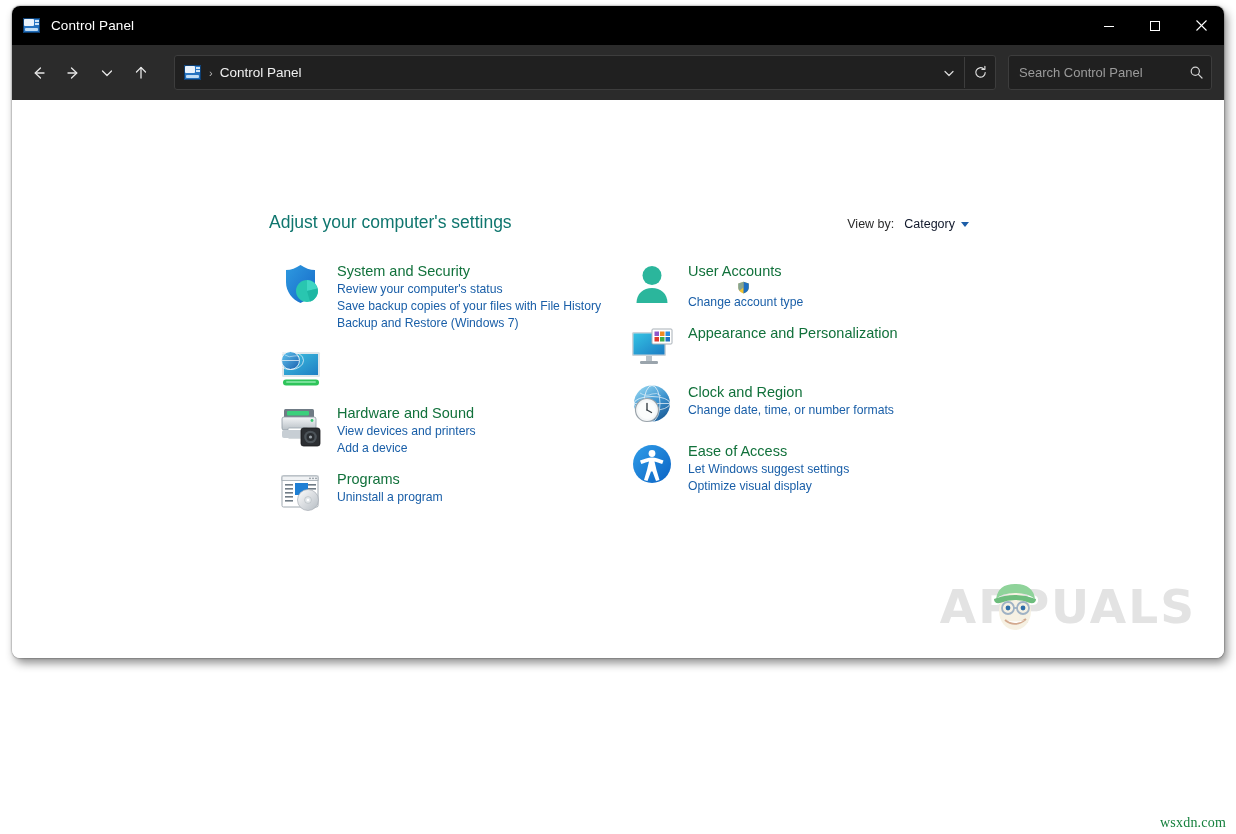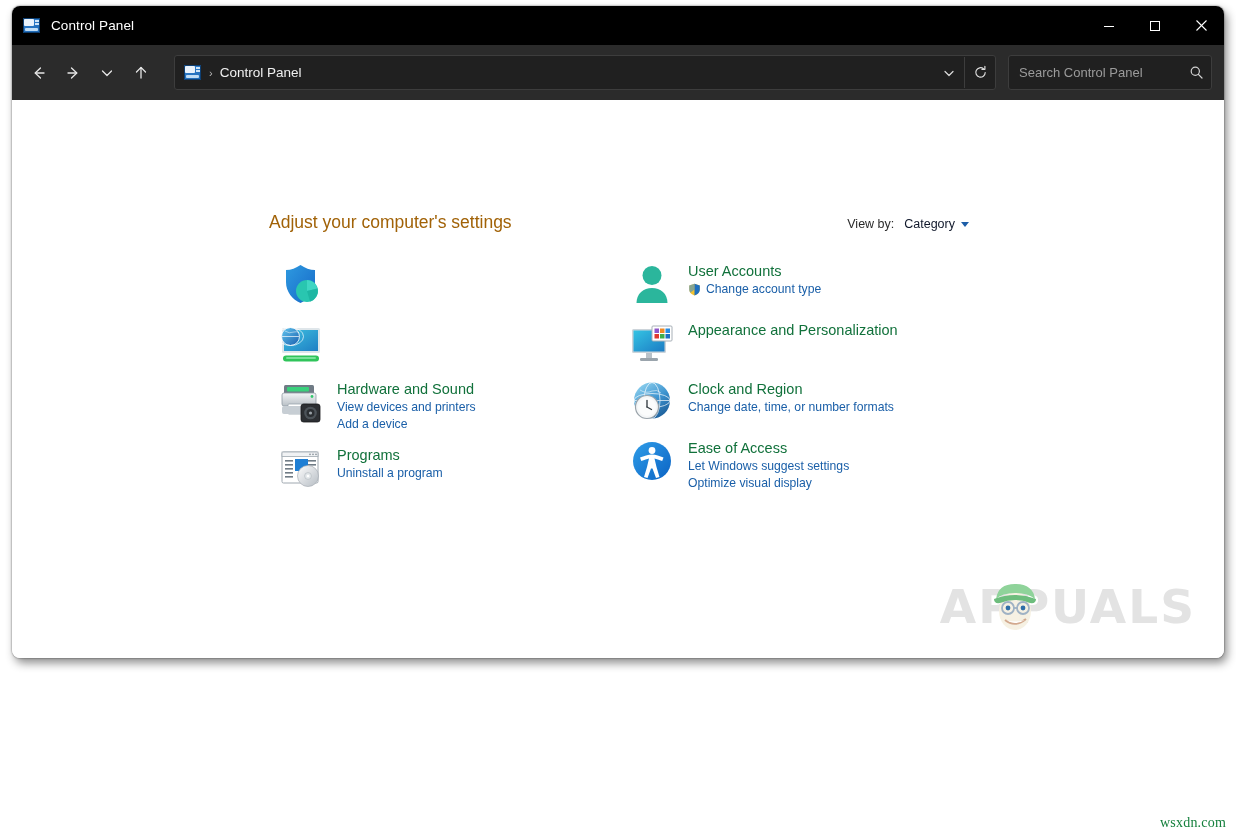--- a/index.html
+++ b/index.html
@@ -203,21 +203,21 @@
     flex: 1 1 auto;
     background: #ffffff;
     position: relative;
     overflow: hidden;
   }
   #page-heading {
     position: absolute;
     left: 257px;
     top: 112px;
     font-size: 17.5px;
-    color: #a16207;
+    color: #0f766e;
     white-space: nowrap;
   }
   #viewby {
     position: absolute;
     right: 255px;
     top: 117px;
     display: flex;
     align-items: baseline;
     white-space: nowrap;
   }
@@ -268,21 +268,21 @@
     white-space: nowrap;
     display: inline-block;
   }
   .cat-link {
     font-size: 12.2px;
     color: #1a5fa8;
     line-height: 17px;
     white-space: nowrap;
     display: block;
   }
-  .cat-link.with-shield { display: flex; align-items: center; }
+  .cat-link.with-shield { display: flex; align-items: center; flex-direction: column; }
   .uac-shield { margin-right: 5px; flex: 0 0 auto; }
 
   
   .icon-svg { display: block; width: 48px; height: 48px; }
 
   
   #watermark {
     position: absolute;
     right: 28px;
     bottom: 28px;
@@ -429,20 +429,26 @@
               <linearGradient id="shieldG" x1="0" y1="0" x2="1" y2="1">
                 <stop offset="0" stop-color="#2e9ae0"></stop>
                 <stop offset="1" stop-color="#1668c7"></stop>
               </linearGradient>
             </defs>
             <path d="M9 10 C14 10 19 8 23.5 5 C28 8 33 10 38 10 L38 22 C38 32 31.5 39.5 23.5 43 C15.5 39.5 9 32 9 22 Z" fill="url(#shieldG)"></path>
             <circle cx="30" cy="31" r="11" fill="#29c6b0"></circle>
             <path d="M30 31 L30 20 A11 11 0 0 1 40.5 28.5 Z" fill="#3fd6c3"></path>
             <path d="M30 31 L40.5 28.5 A11 11 0 0 1 33 41.4 Z" fill="#1eb7a3"></path>
           </svg>
+        </div>
+        <div class="cat-body">
+          <div><span class="cat-title">System and Security</span></div>
+          <span class="cat-link">Review your computer's status</span>
+          <span class="cat-link">Save backup copies of your files with File History</span>
+          <span class="cat-link">Backup and Restore (Windows 7)</span>
         </div>
       </div>
 
       <div class="category">
         <div class="cat-icon">
           <svg class="icon-svg" viewBox="0 0 48 48" aria-hidden="true">
             <defs>
               <linearGradient id="scrG" x1="0" y1="0" x2="1" y2="1">
                 <stop offset="0" stop-color="#3fc1e0"></stop>
                 <stop offset="1" stop-color="#1f7fc4"></stop>

